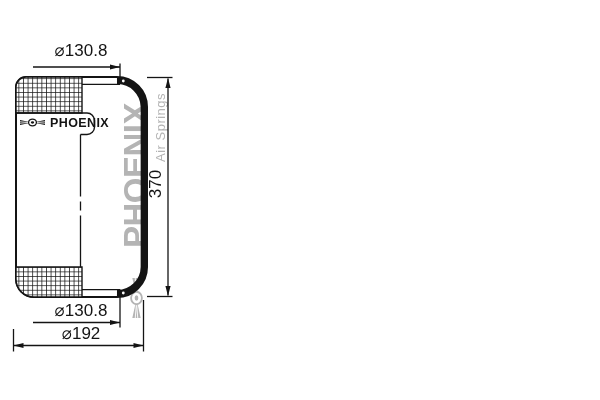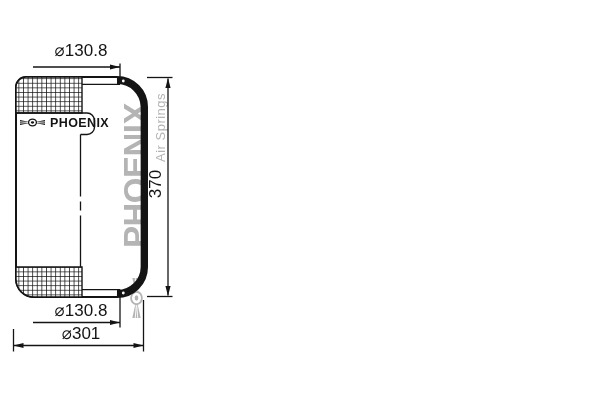--- a/index.html
+++ b/index.html
@@ -129,16 +129,16 @@
       <line x1="48" y1="8.5" x2="32" y2="9.8" stroke="#ffffff" stroke-width="1.4"></line>
       <line x1="48" y1="11.5" x2="32" y2="10.2" stroke="#ffffff" stroke-width="1.4"></line>
       <ellipse cx="24" cy="10" rx="7.5" ry="6.5" fill="none" stroke="#141414" stroke-width="2.5"></ellipse>
       <ellipse cx="24" cy="10" rx="3.2" ry="2.2" fill="#141414"></ellipse>
     </svg>
     <span class="brand">PHOENIX</span>
   </div>
 
   <div class="dim-label" style="left:40px;top:42px;width:82px;">⌀130.8</div>
   <div class="dim-label" style="left:40px;top:302px;width:82px;">⌀130.8</div>
-  <div class="dim-label" style="left:40px;top:325px;width:82px;">⌀301</div>
+  <div class="dim-label" style="left:40px;top:325px;width:82px;">⌀192</div>
   <div class="dim-label label-370">370</div>
 
 </div>
 
 </body></html>

